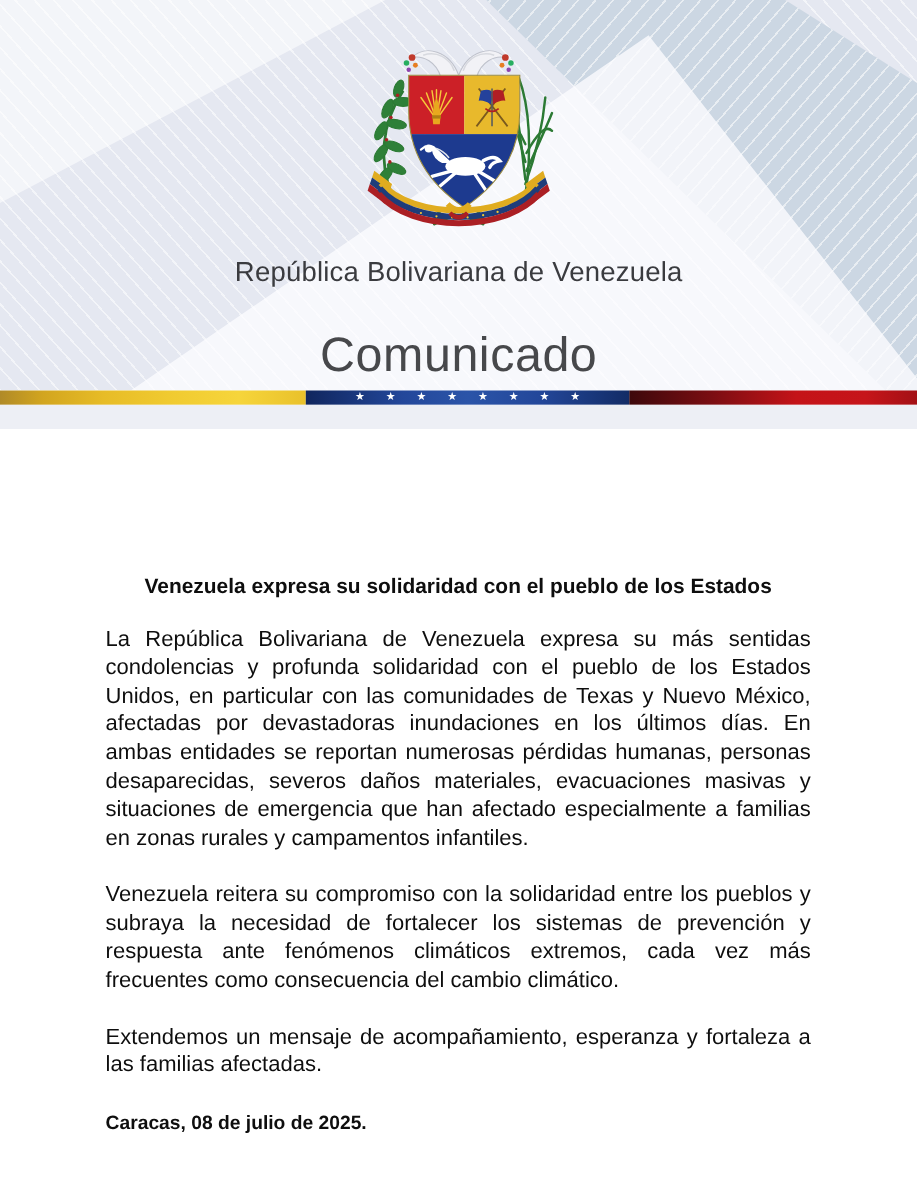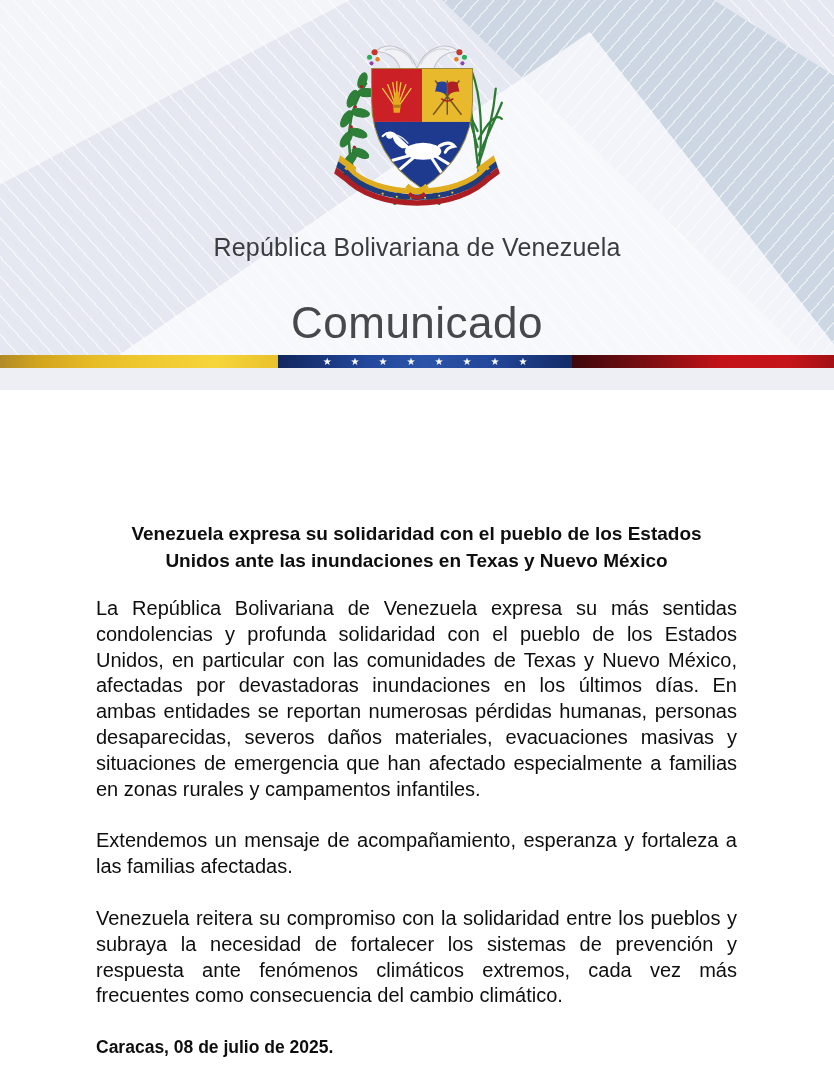--- a/index.html
+++ b/index.html
@@ -296,19 +296,18 @@
         </div>
     </div>
     <div class="seg-red"></div>
   </div>
   <div class="sub-strip"></div>
 </div>
 
 <div class="document">
   <div class="press-title">
     <span>Venezuela expresa su solidaridad con el pueblo de los Estados</span>
-    <span>Unidos ante las inundaciones en Texas y Nuevo México</span>
   </div>
   <p>La República Bolivariana de Venezuela expresa su más sentidas condolencias y profunda solidaridad con el pueblo de los Estados Unidos, en particular con las comunidades de Texas y Nuevo México, afectadas por devastadoras inundaciones en los últimos días. En ambas entidades se reportan numerosas pérdidas humanas, personas desaparecidas, severos daños materiales, evacuaciones masivas y situaciones de emergencia que han afectado especialmente a familias en zonas rurales y campamentos infantiles.</p>
+  <p>Venezuela reitera su compromiso con la solidaridad entre los pueblos y subraya la necesidad de fortalecer los sistemas de prevención y respuesta ante fenómenos climáticos extremos, cada vez más frecuentes como consecuencia del cambio climático.</p>
   <p>Extendemos un mensaje de acompañamiento, esperanza y fortaleza a las familias afectadas.</p>
-  <p>Venezuela reitera su compromiso con la solidaridad entre los pueblos y subraya la necesidad de fortalecer los sistemas de prevención y respuesta ante fenómenos climáticos extremos, cada vez más frecuentes como consecuencia del cambio climático.</p>
   <div class="dateline">Caracas, 08 de julio de 2025.</div>
 </div>
 
 </body></html>

